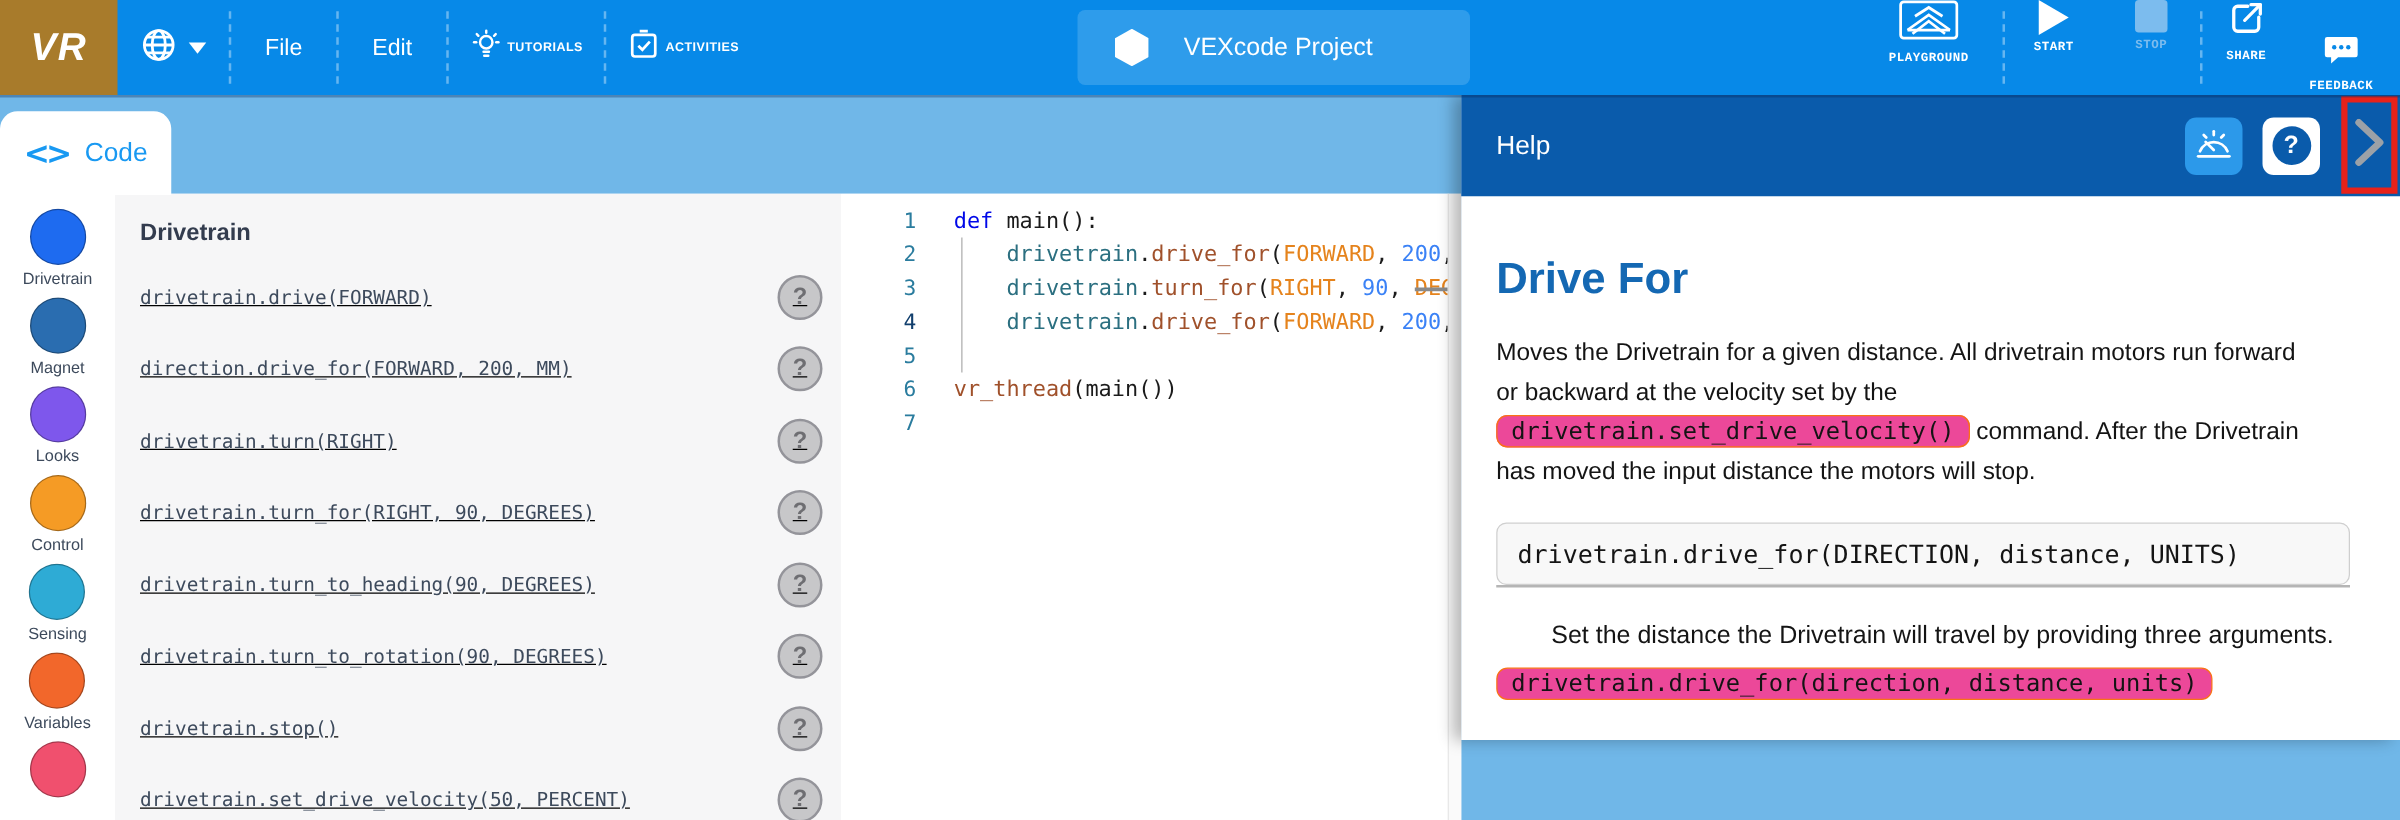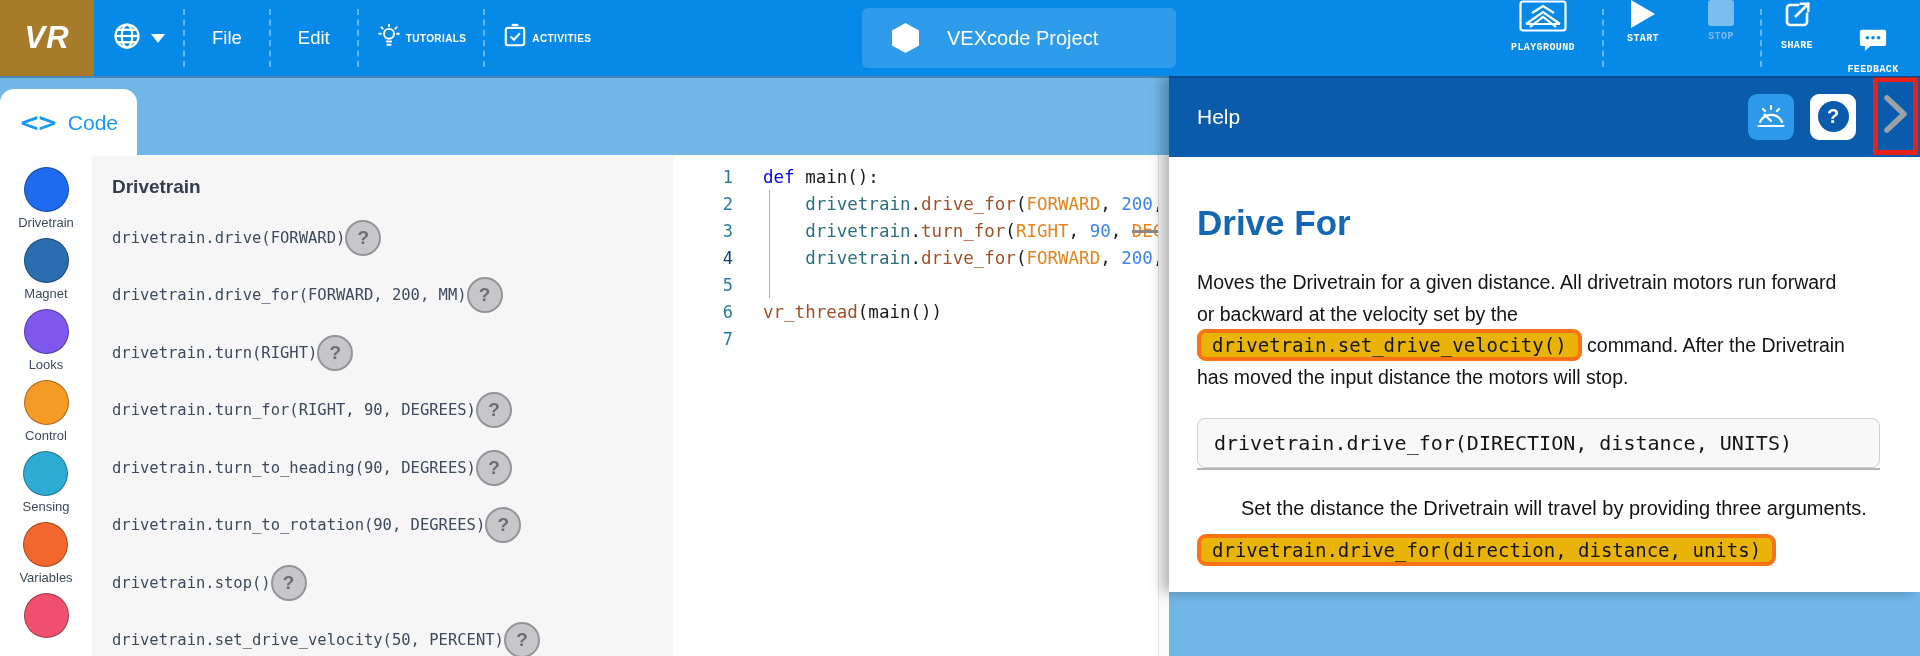--- a/index.html
+++ b/index.html
@@ -45,21 +45,21 @@
 
   
   .cat-sidebar { width:92px; background:#fff; padding-top:12px; display:flex; flex-direction:column; align-items:center; flex:none; overflow:hidden; }
   .cat { display:flex; flex-direction:column; align-items:center; margin-bottom:8px; cursor:pointer; }
   .cat-circle { width:45px; height:45px; border-radius:50%; border:1px solid rgba(0,0,0,.32); }
   .cat-label { font-size:13px; color:#3D4A5C; margin-top:3px; }
 
   
   .cmd-panel { width:581px; background:#F6F6F7; flex:none; padding:21px 15px 0 20px; overflow:hidden; }
   .cmd-header { font-size:19px; font-weight:bold; color:#333C4E; margin-bottom:11px; }
-  .cmd-row { display:flex; align-items:center; justify-content:flex-start; height:57.5px; }
+  .cmd-row { display:flex; align-items:center; justify-content:space-between; height:57.5px;text-decoration:underline; }
   .cmd-code { font-family:"DejaVu Sans Mono",monospace; font-size:15.5px; color:#3D4A5C; cursor:grab; white-space:pre; }
   .q-btn { width:36px; height:36px; border-radius:50%; background:#C7C7C9; border:2px solid #94949A; color:#6E6E72;
            font-weight:bold; font-size:19px; display:flex; align-items:center; justify-content:center; flex:none; cursor:pointer; }
 
   
   .editor { flex:1; background:#fff; padding-top:8px; overflow:hidden; position:relative; cursor:text; }
   .ed-line { display:flex; height:27px; align-items:center; font-family:"DejaVu Sans Mono",monospace; font-size:17.5px; white-space:pre; }
   .ed-num { width:60px; text-align:right; color:#2A7C9E; font-size:17px; flex:none; }
   .ed-num.current { color:#123F6D; }
   .ed-code { padding-left:30px; }
@@ -78,21 +78,21 @@
   .gauge-btn { width:46px; height:46px; border-radius:9px; background:#2C99EA; display:flex; align-items:center; justify-content:center; cursor:pointer; }
   .qhelp-btn { width:46px; height:46px; border-radius:9px; background:#fff; display:flex; align-items:center; justify-content:center; cursor:pointer; }
   .qhelp-circle { width:31px; height:31px; border-radius:50%; background:#0A5BAB; color:#fff; font-weight:bold; font-size:20px;
                   display:flex; align-items:center; justify-content:center; }
   .chev-btn { position:absolute; right:2px; top:1px; width:45px; height:78px; display:flex; align-items:center; justify-content:center; cursor:pointer; }
   .chev-hl { position:absolute; right:2px; top:1px; width:45px; height:78px; border:5px solid #E8221A; pointer-events:none; }
 
   .help-body { padding:26px 40px 0 28px; }
   .hb-title { color:#1468B3; font-size:35px; font-weight:bold; margin:20px 0 24px; }
   .hb-p { font-size:19.5px; color:#141414; line-height:1.62; max-width:648px; }
-  .chip { font-family:"DejaVu Sans Mono",monospace; font-size:19px; background:#eab308; border:4px solid #f97316;
+  .chip { font-family:"DejaVu Sans Mono",monospace; font-size:19px; background:#ec4899; border:1px solid #f97316;
           border-radius:9px; padding:1px 11px; color:#141414; white-space:nowrap; }
   .code-block { margin-top:25px; font-family:"DejaVu Sans Mono",monospace; font-size:20px; background:#F8F8F8;
                 border:1px solid #CFCFCF; border-radius:8px; padding:12px 16px; color:#141414; white-space:nowrap; overflow:hidden; }
   .hb-h2 { color:#1468B3; font-size:28px; font-weight:bold; margin:44px 0 16px; }
   .hb-hr { border:none; border-top:2px solid #B5B5B5; margin:0 0 27px; }
   .hb-p2 { font-size:20px; color:#141414; margin-bottom:14px;margin-left:44px; }
   .chip-row { display:inline-block; }
 </style>
 </head>
 <body>
@@ -244,21 +244,21 @@
     </div>
 
     <div class="cmd-panel">
       <div class="cmd-header">Drivetrain</div>
 
       <div class="cmd-row">
         <span class="cmd-code">drivetrain.drive(FORWARD)</span>
         <span class="q-btn">?</span>
       </div>
       <div class="cmd-row">
-        <span class="cmd-code">drivetrain.drive_for(FORWARD, 200, MM)</span>
+        <span class="cmd-code">direction.drive_for(FORWARD, 200, MM)</span>
         <span class="q-btn">?</span>
       </div>
       <div class="cmd-row">
         <span class="cmd-code">drivetrain.turn(RIGHT)</span>
         <span class="q-btn">?</span>
       </div>
       <div class="cmd-row">
         <span class="cmd-code">drivetrain.turn_for(RIGHT, 90, DEGREES)</span>
         <span class="q-btn">?</span>
       </div>

